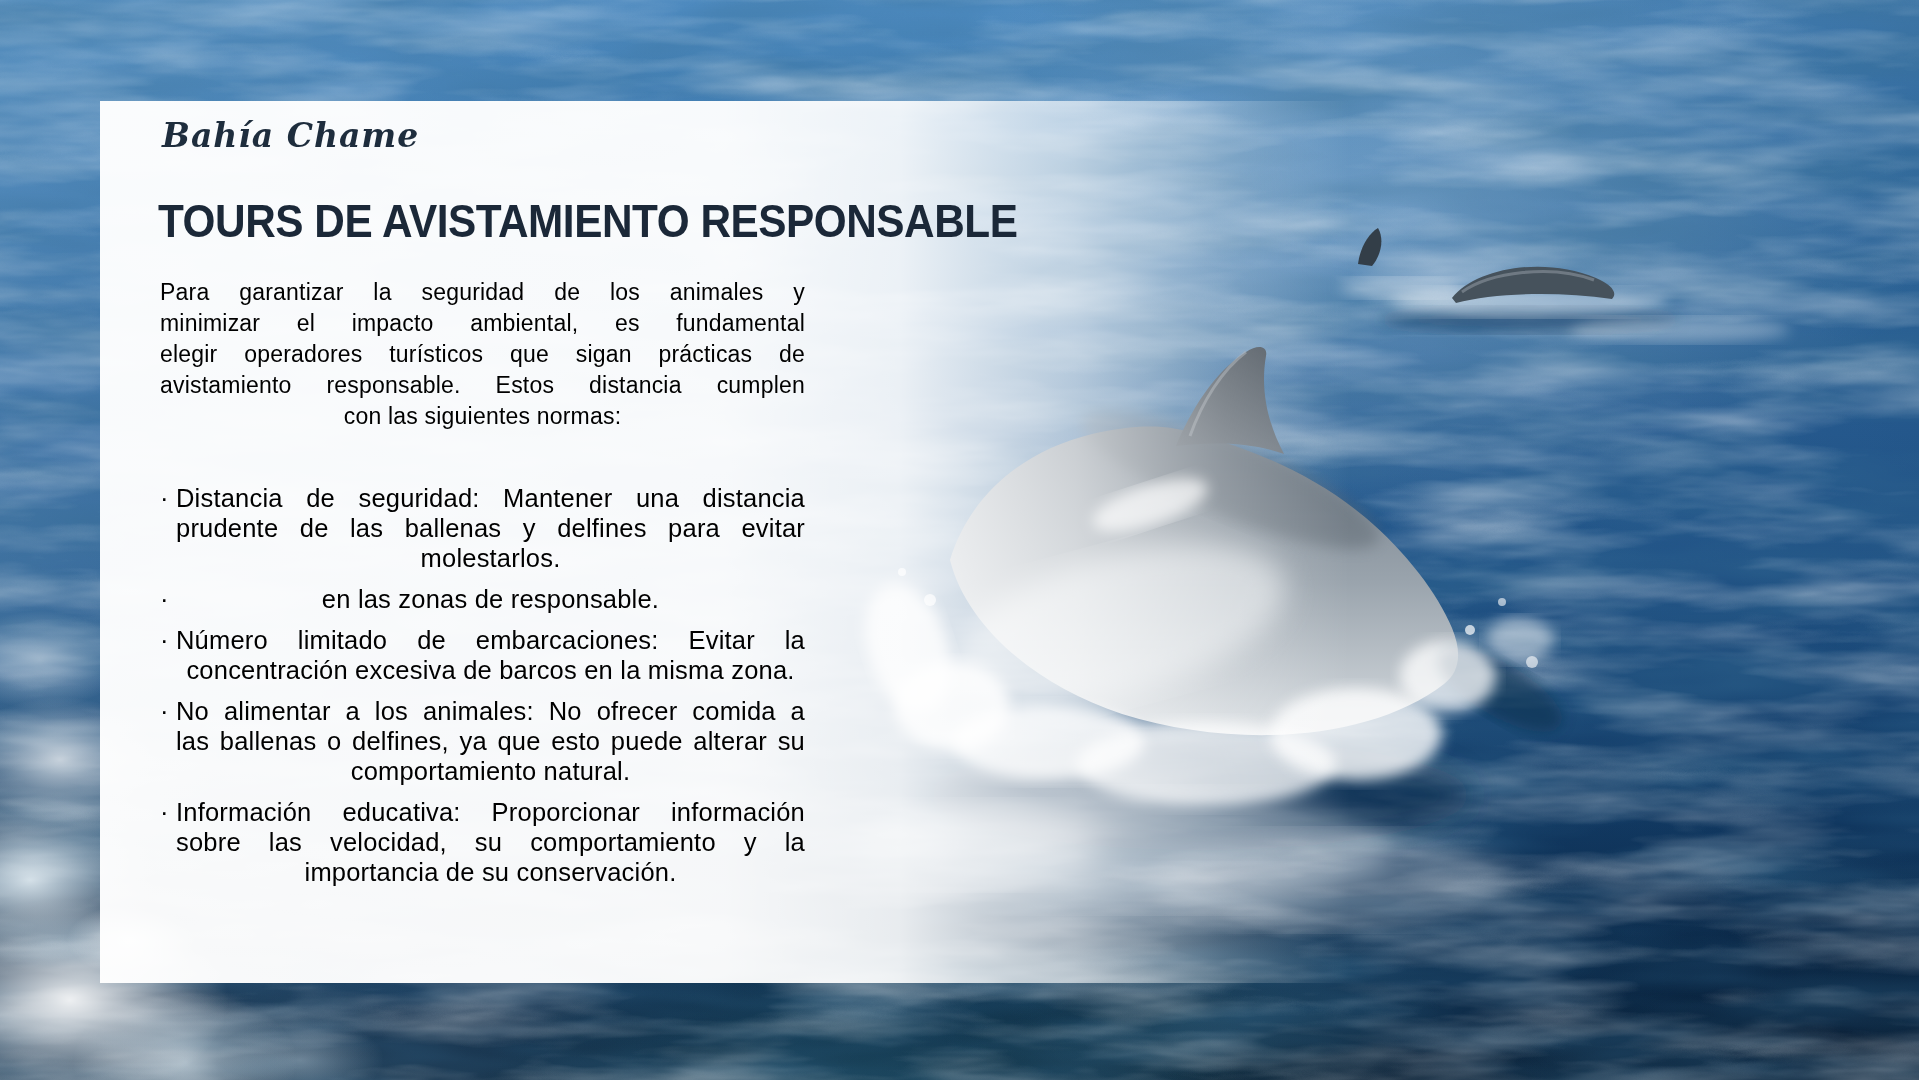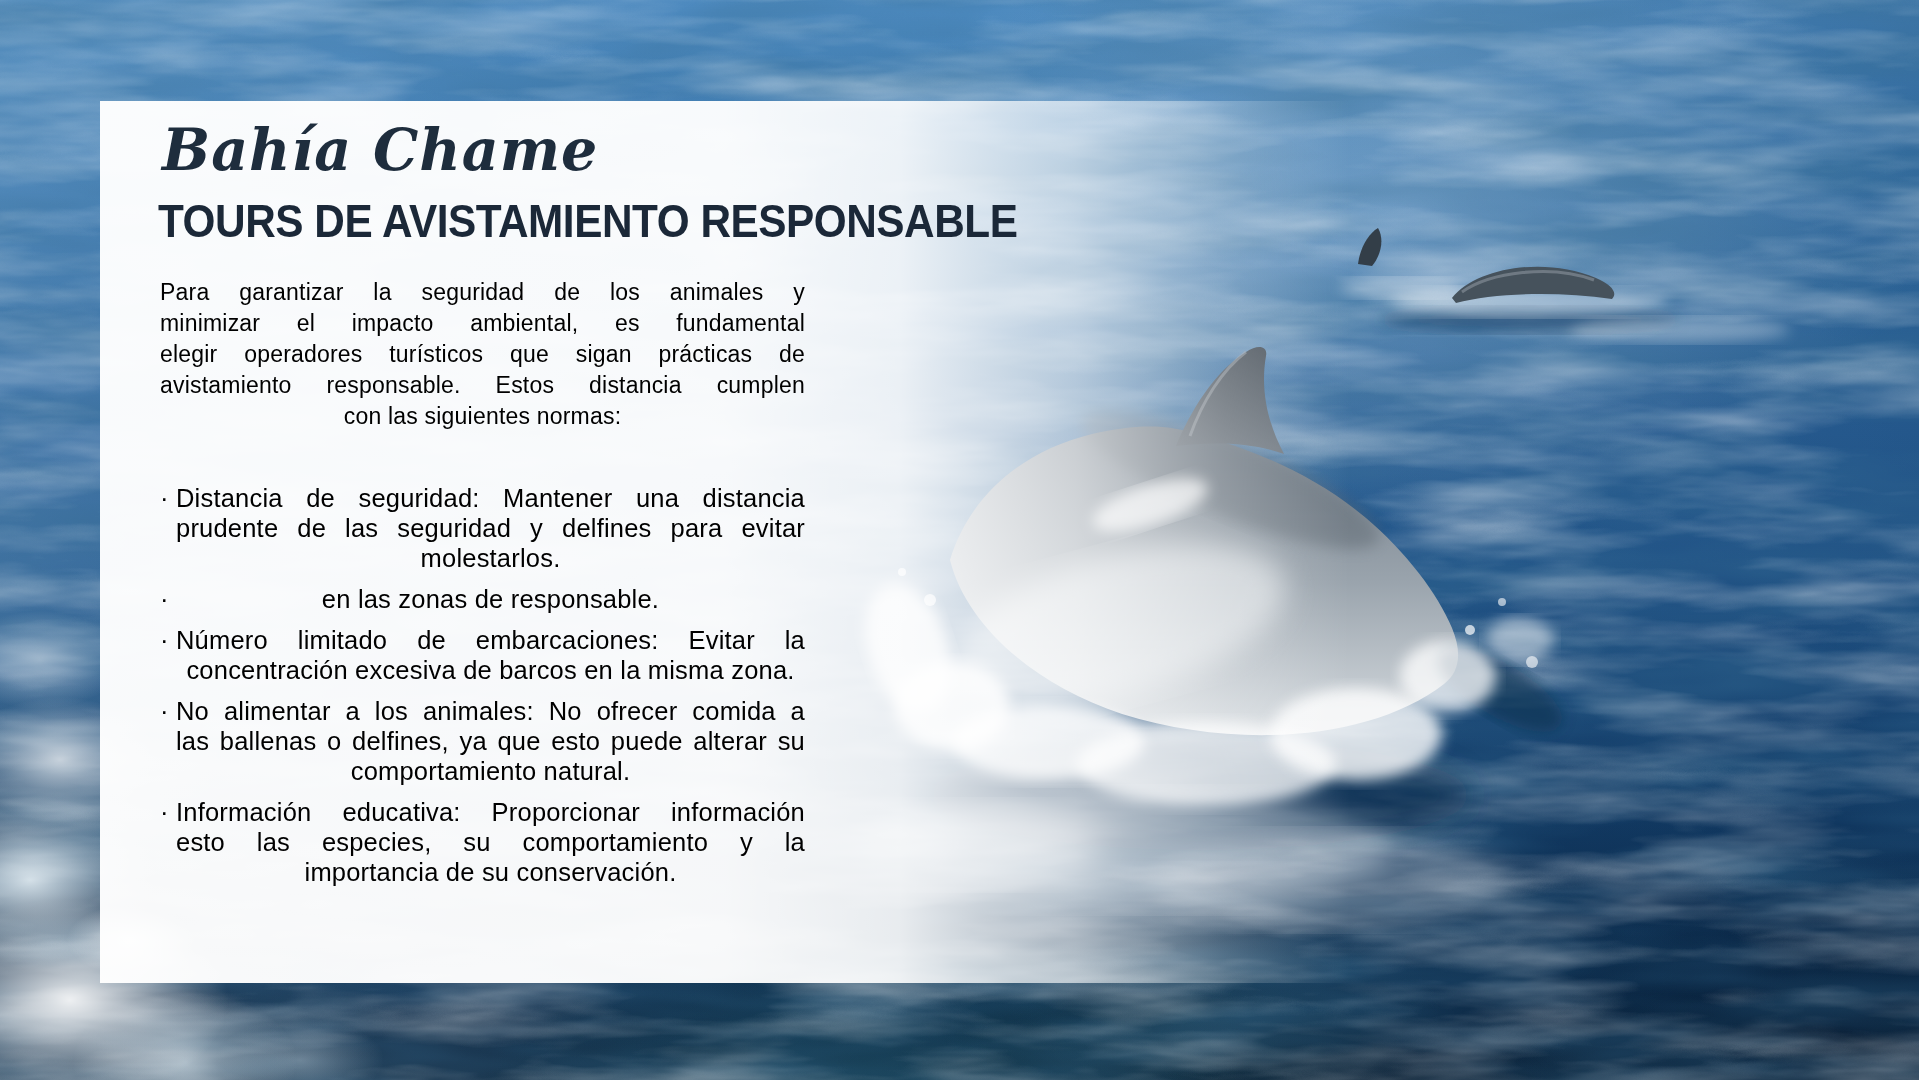--- a/index.html
+++ b/index.html
@@ -31,21 +31,21 @@
       radial-gradient(120px 60px  at 300px 1060px, rgba(225,238,246,.40), transparent 70%);}
 
   
   .panel{position:absolute;left:100px;top:101px;width:1250px;height:882px;
     background:linear-gradient(90deg,
       rgba(255,255,255,.97) 0%,  rgba(255,255,255,.96) 50%,
       rgba(255,255,255,.90) 64%, rgba(255,255,255,.62) 78%,
       rgba(255,255,255,.24) 90%, rgba(255,255,255,0) 100%);}
   .script-title{position:absolute;left:162px;top:116px;
     font-family:"DejaVu Serif",serif;font-style:italic;font-weight:bold;
-    font-size:57px;color:#1e2d3d;letter-spacing:1px;}
+    font-size:33px;color:#1e2d3d;letter-spacing:1px;}
   .main-title{position:absolute;left:158px;top:193px;margin:0;white-space:nowrap;
     font-size:47px;font-weight:700;color:#1b2838;letter-spacing:-.5px;
     transform:scaleX(.90);transform-origin:left center;}
   .intro{position:absolute;left:160px;top:277px;width:645px;
     font-size:23px;line-height:31px;letter-spacing:.2px;}
   .bullets{position:absolute;left:160px;top:483px;width:645px;margin:0;padding:0;
     list-style:none;font-size:25.5px;line-height:30px;letter-spacing:.2px;}
   .bullets li{position:relative;padding-left:16px;margin:0 0 11px 0;}
   .dot{position:absolute;left:0;top:0;width:12px;text-align:left;}
   .jline{text-align:justify;text-align-last:justify;white-space:nowrap;}
@@ -145,39 +145,39 @@
     <div class="jline">minimizar el impacto ambiental, es fundamental</div>
     <div class="jline">elegir operadores turísticos que sigan prácticas de</div>
     <div class="jline">avistamiento responsable. Estos distancia cumplen</div>
     <div class="jlast">con las siguientes normas:</div>
   </div>
 
   <ul class="bullets">
     <li>
       <span class="dot">·</span>
       <div class="jline">Distancia de seguridad: Mantener una distancia</div>
-      <div class="jline">prudente de las seguridad y delfines para evitar</div>
+      <div class="jline">prudente de las ballenas y delfines para evitar</div>
       <div class="jlast">molestarlos.</div>
     </li>
     <li>
       <span class="dot">·</span>
       <div class="jlast">en las zonas de responsable.</div>
     </li>
     <li>
       <span class="dot">·</span>
       <div class="jline">Número limitado de embarcaciones: Evitar la</div>
       <div class="jlast">concentración excesiva de barcos en la misma zona.</div>
     </li>
     <li>
       <span class="dot">·</span>
       <div class="jline">No alimentar a los animales: No ofrecer comida a</div>
       <div class="jline">las ballenas o delfines, ya que esto puede alterar su</div>
       <div class="jlast">comportamiento natural.</div>
     </li>
     <li>
       <span class="dot">·</span>
       <div class="jline">Información educativa: Proporcionar información</div>
-      <div class="jline">esto las especies, su comportamiento y la</div>
+      <div class="jline">sobre las velocidad, su comportamiento y la</div>
       <div class="jlast">importancia de su conservación.</div>
     </li>
   </ul>
 
 </div>
 
 </body></html>

